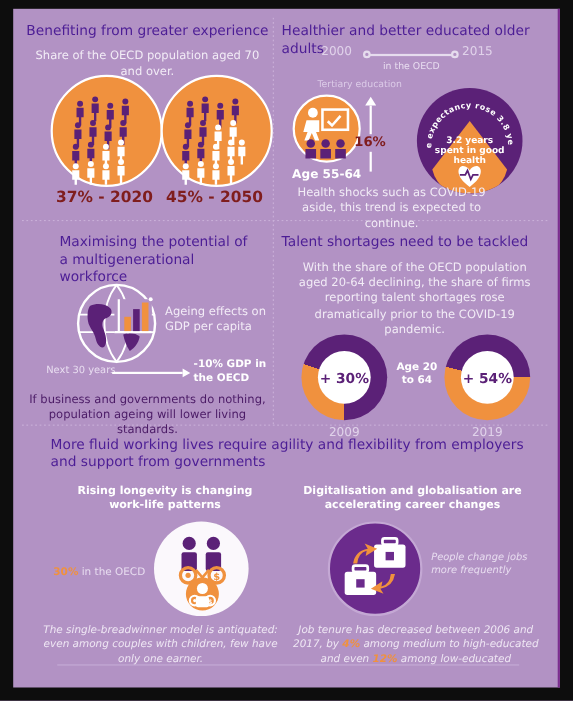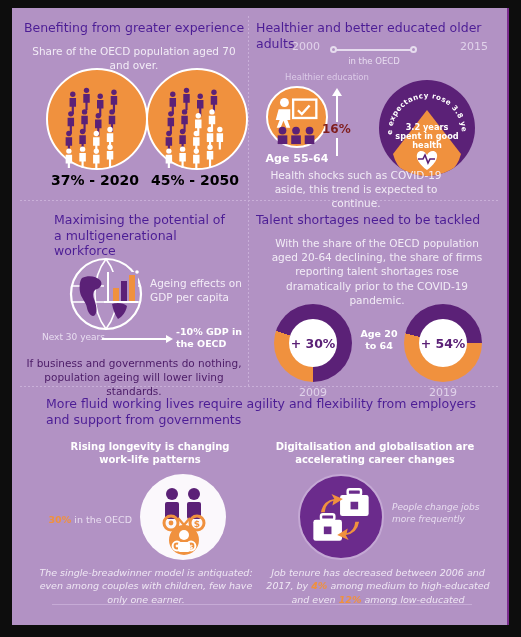--- a/index.html
+++ b/index.html
@@ -27,21 +27,21 @@
   .h-purple{
     color:#4c1d95;font-weight:normal;font-size:12.5px;line-height:1.25;
     font-family:"DejaVu Sans", sans-serif;
   }
   .h-white{
     color:#ffffff;font-weight:bold;font-size:10px;line-height:1.3;text-align:center;
   }
   .body-white{color:#f2ecf6;font-size:10.5px;line-height:1.35;text-align:center;}
   .body-purple{color:#4b1b66;font-size:10.5px;line-height:1.35;text-align:center;}
   .caption-white{color:#efe7f4;font-size:9.5px;line-height:1.4;text-align:center;font-style:italic;}
-  .big-purple{color:#000000;font-weight:bold;font-size:14px;}
+  .big-purple{color:#7f1d1d;font-weight:bold;font-size:14px;}
   .sm-white{color:#e8ddf0;font-size:9px;}
   .orange-txt{color:#f0913e;font-weight:bold;}
   .p1-circle{
     position:absolute;width:98px;height:98px;background:#f0913e;border-radius:50%;
     border:2px solid #ffffff;
   }
   .ppl{position:absolute;left:0;top:0;width:100%;height:100%;}
 
   
   .tl-line{position:absolute;height:2px;background:#e6dcee;}
@@ -241,24 +241,24 @@
     <div class="big-purple" style="position:absolute;left:126px;top:156px;width:98px;text-align:center;">45% - 2050</div>
   </div>
 
   <div class="panel" style="left:240px;top:8px;width:250px;height:184px;">
     <div class="h-purple" style="position:absolute;left:4px;top:4px;width:246px;">Healthier and better educated older adults</div>
 
     <div style="position:absolute;left:40px;top:24px;color:#e0d2ea;font-size:11px;">2000</div>
     <div class="tl-line" style="left:82px;top:33px;width:80px;"></div>
     <div class="tl-dot" style="left:78px;top:30px;"></div>
     <div class="tl-dot" style="left:158px;top:30px;"></div>
-    <div style="position:absolute;left:168px;top:24px;color:#e0d2ea;font-size:11px;margin-left:40px;">2015</div>
+    <div style="position:absolute;left:168px;top:24px;color:#e0d2ea;font-size:11px;">2015</div>
     <div style="position:absolute;left:82px;top:40px;width:80px;text-align:center;color:#e8ddf0;font-size:8.5px;">in the OECD</div>
 
-    <div style="position:absolute;left:20px;top:56px;width:110px;text-align:center;color:#dccbe8;font-size:8.5px;">Healthier education</div>
+    <div style="position:absolute;left:20px;top:56px;width:110px;text-align:center;color:#dccbe8;font-size:8.5px;">Tertiary education</div>
 
     <div class="edu-circle" style="left:14px;top:70px;">
       <svg viewBox="0 0 60 60" width="58" height="58">
         <rect x="26" y="12" width="24" height="19" fill="none" stroke="#ffffff" stroke-width="2.4"></rect>
         <path d="M31 23l4 4 8-9" fill="none" stroke="#ffffff" stroke-width="2.4"></path>
         <circle cx="17" cy="15" r="4.6" fill="#ffffff"></circle>
         <path d="M11 22h12v11h-3l3 8h-4l-3-7-3 7h-4l3-8h-4z" fill="#ffffff"></path>
         <g fill="#5b2177">
           <g transform="translate(10,40)">
               <circle cx="5" cy="4" r="4"></circle>

